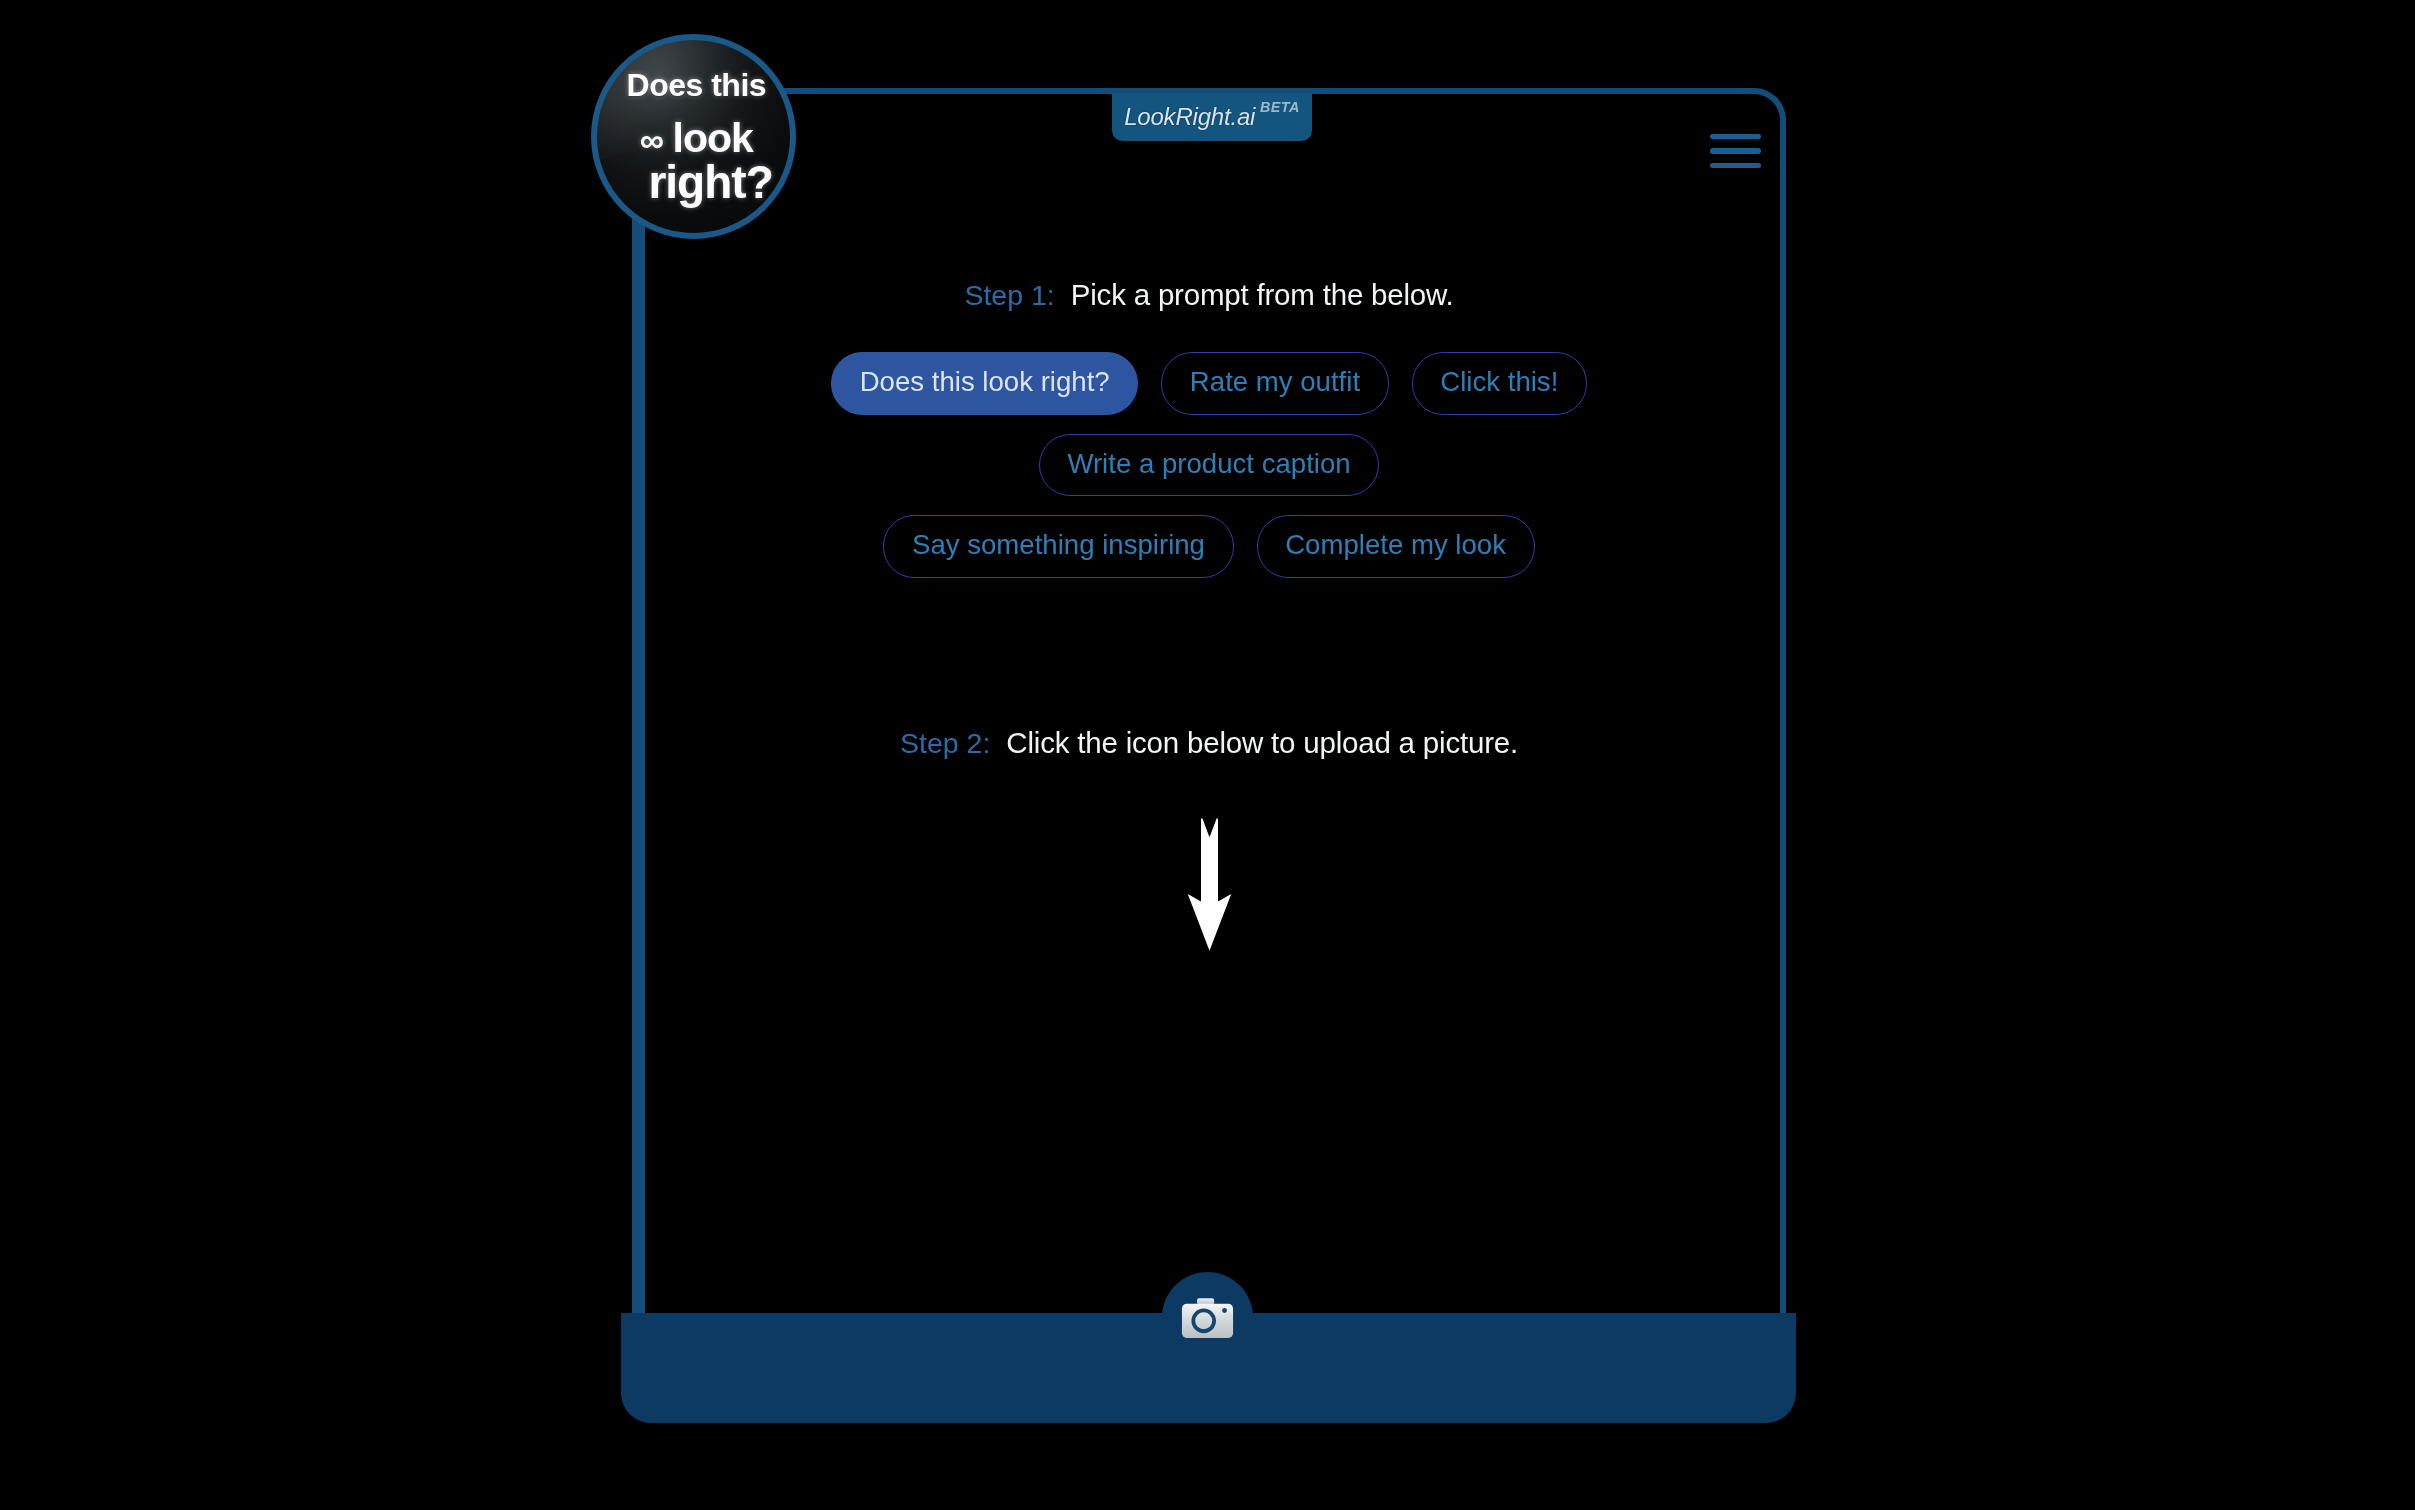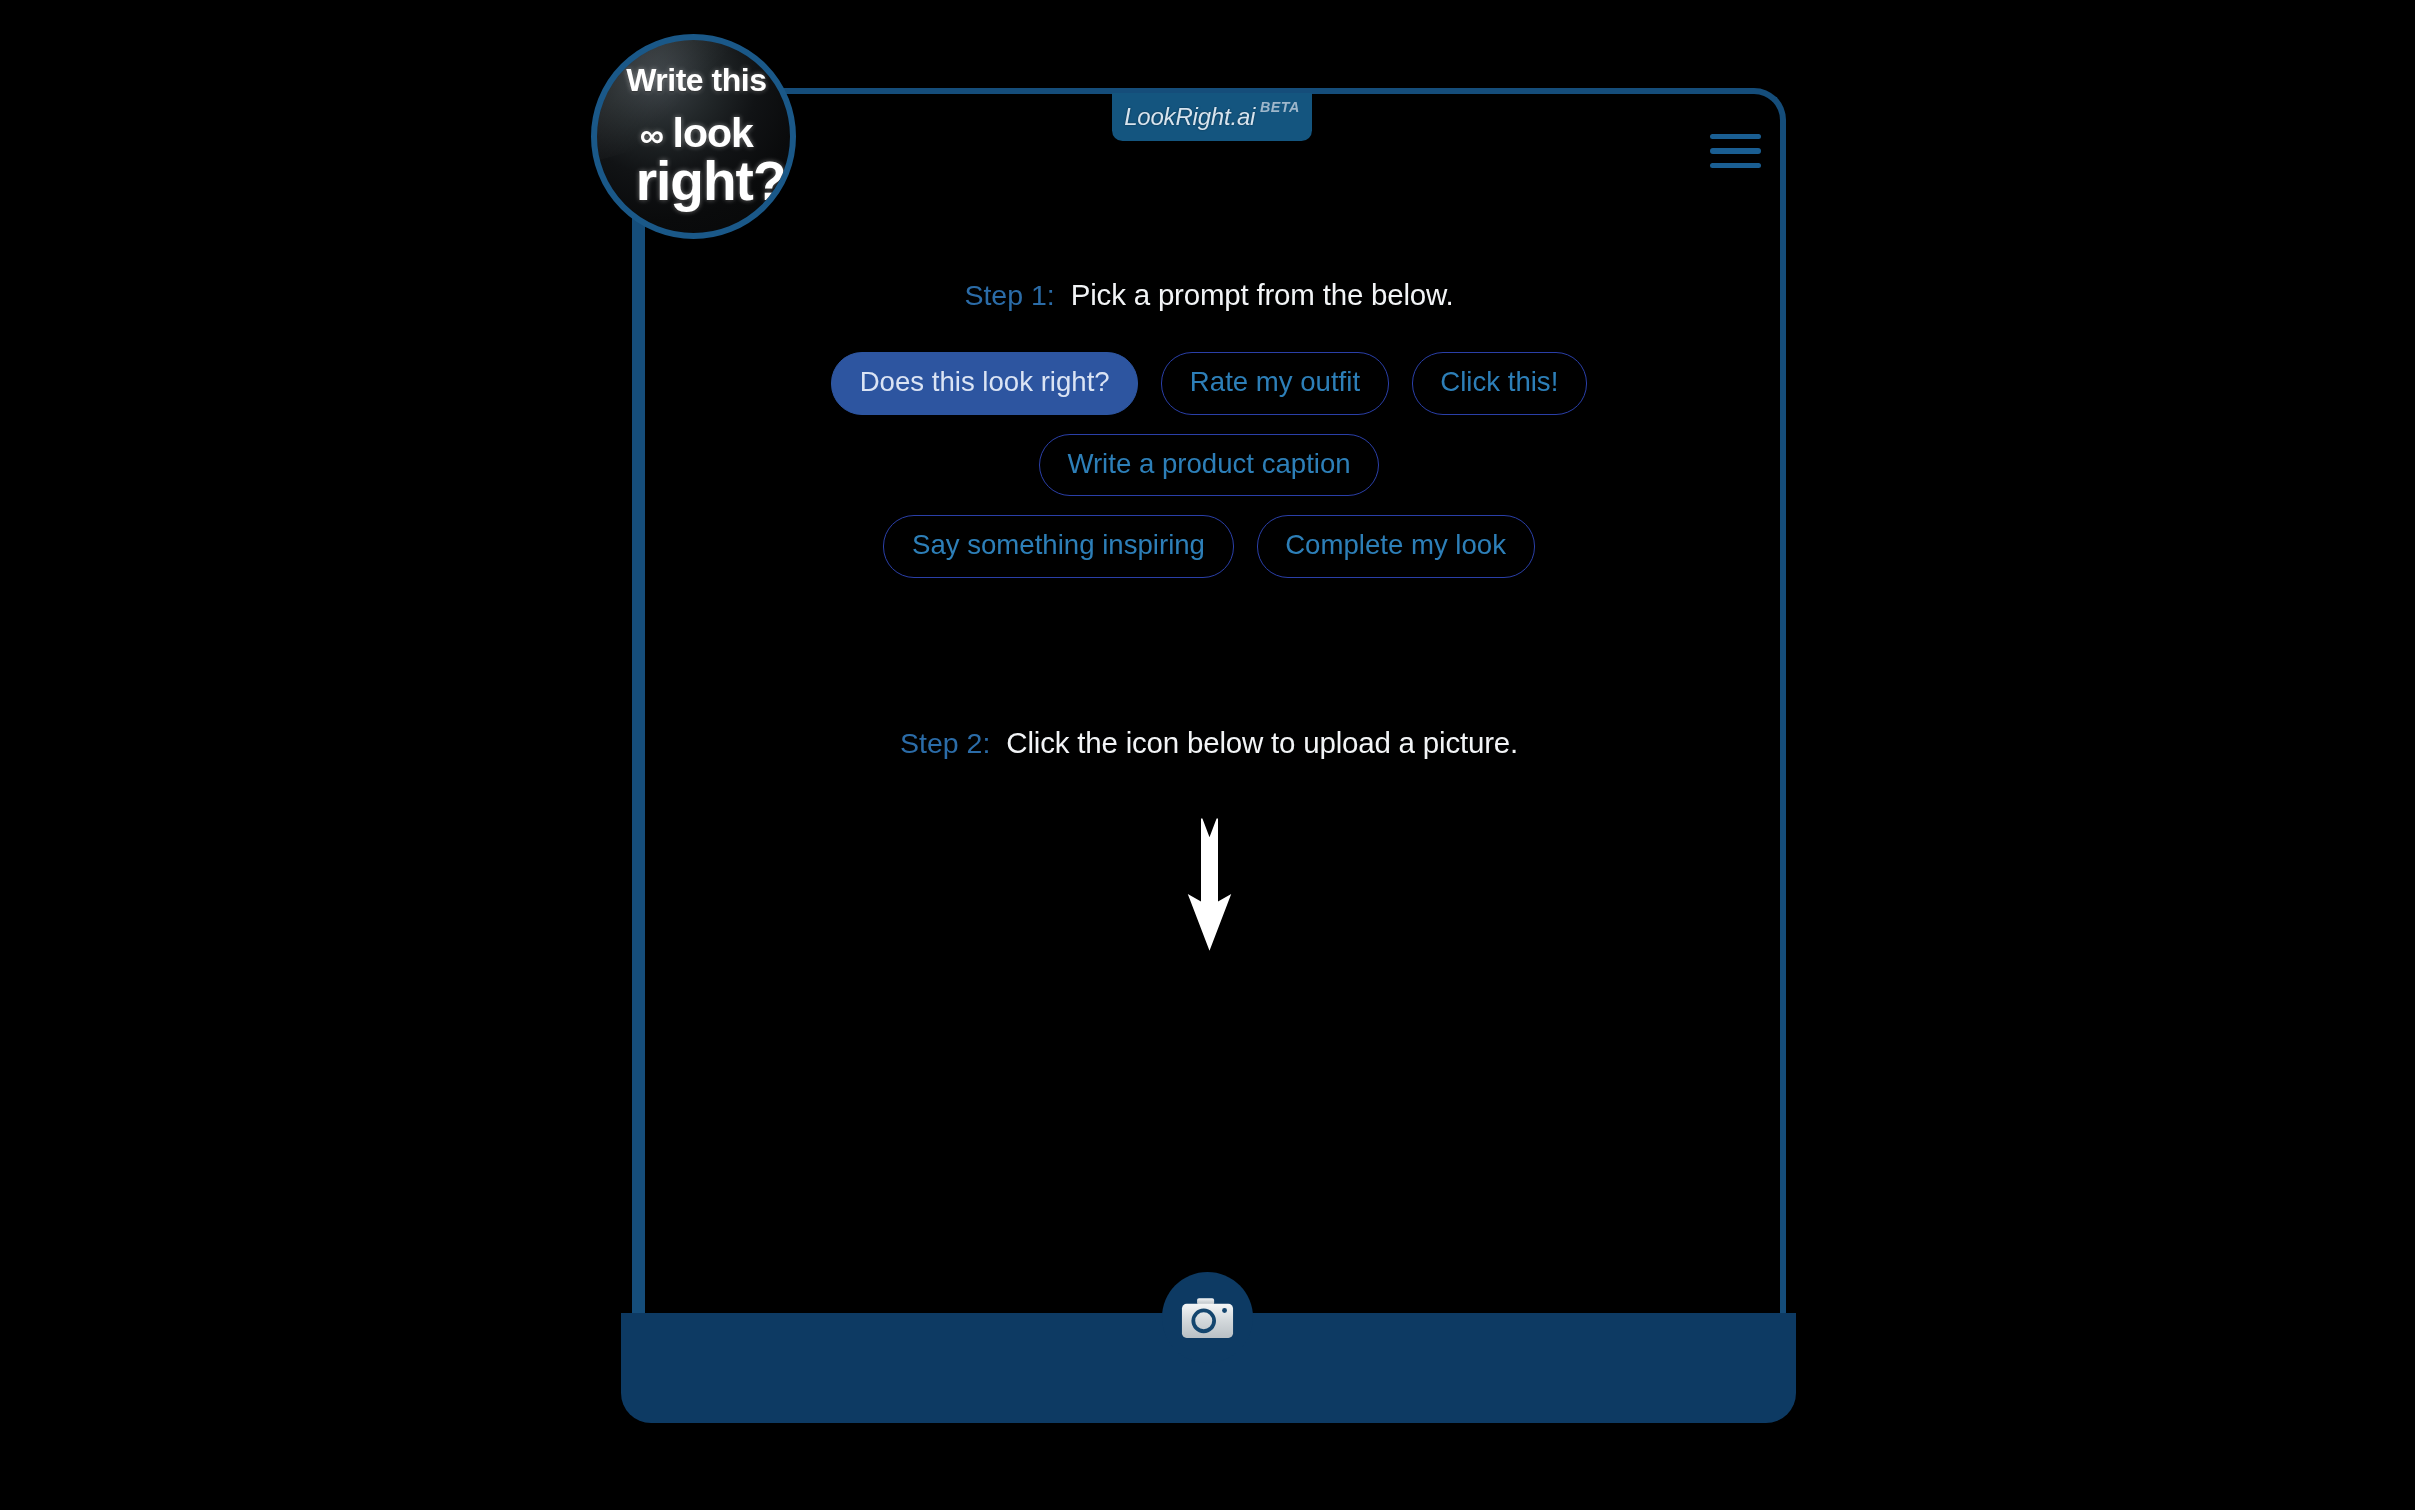--- a/index.html
+++ b/index.html
@@ -119,21 +119,21 @@
     text-align: center;
     color: #ffffff;
     font-weight: 700;
     line-height: 1.0;
     text-shadow: 0 0 5.7px rgba(255,255,255,.45), 0 1px 1.9px rgba(0,0,0,.8);
     padding-left: 5.7px;
   }
   #logo-text .l1 { display: block; font-size: 32px; letter-spacing: -0.5px; }
   #logo-text .l2 { display: block; font-size: 41px; letter-spacing: -1px; margin-top: 17px; }
   #logo-text .l2 .eyes { font-size: 34px; letter-spacing: -1.9px; }
-  #logo-text .l3 { display: block; font-size: 55px; letter-spacing: -1px; margin-top: 0; padding-left: 28.5px; }
+  #logo-text .l3 { display: block; font-size: 46px; letter-spacing: -1px; margin-top: 0; padding-left: 28.5px; }
 
   
   #hamburger {
     position: absolute;
     left: 1710px;
     top: 130px;
     width: 51px;
     height: 42px;
     display: flex;
     flex-direction: column;
@@ -248,21 +248,21 @@
   <div id="footer-panel"></div>
 
   <div id="title-tab">
     <span class="tab-title">LookRight.ai</span>
     <span class="tab-beta">BETA</span>
   </div>
 
   <div id="logo-badge">
     <div id="logo-gloss"></div>
     <div id="logo-text">
-      <span class="l1">Write this</span>
+      <span class="l1">Does this</span>
       <span class="l2"><span class="eyes">∞</span> <span>look</span></span>
       <span class="l3">right?</span>
     </div>
   </div>
 
   <div id="hamburger">
     <span></span>
     <span></span>
     <span></span>
   </div>

